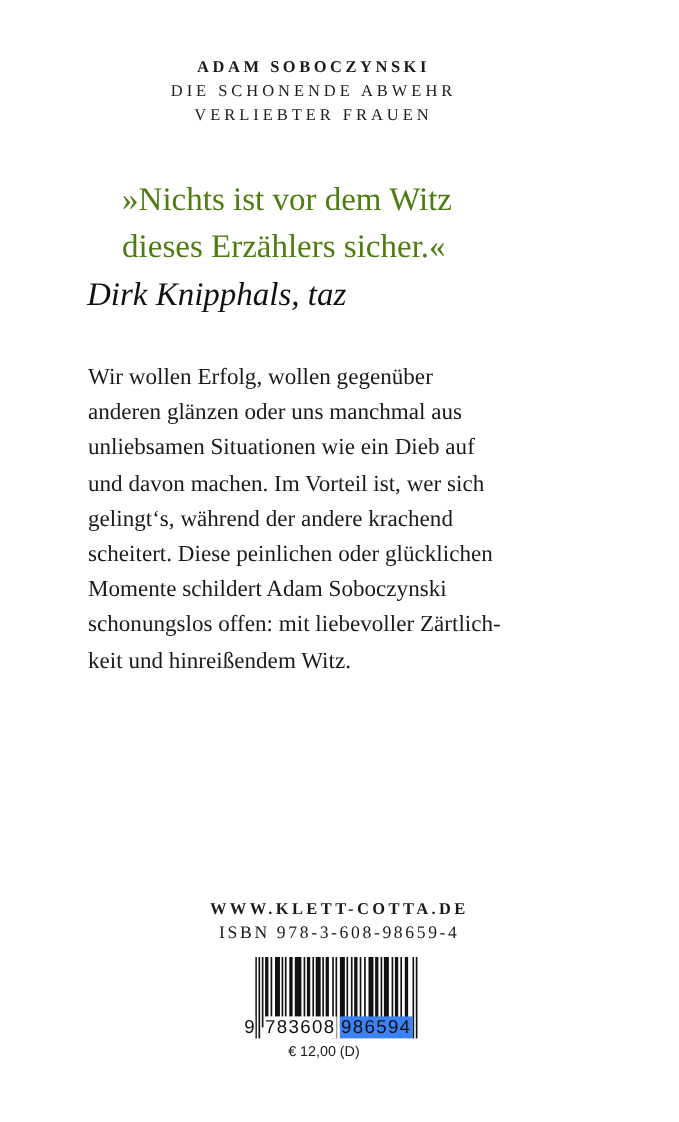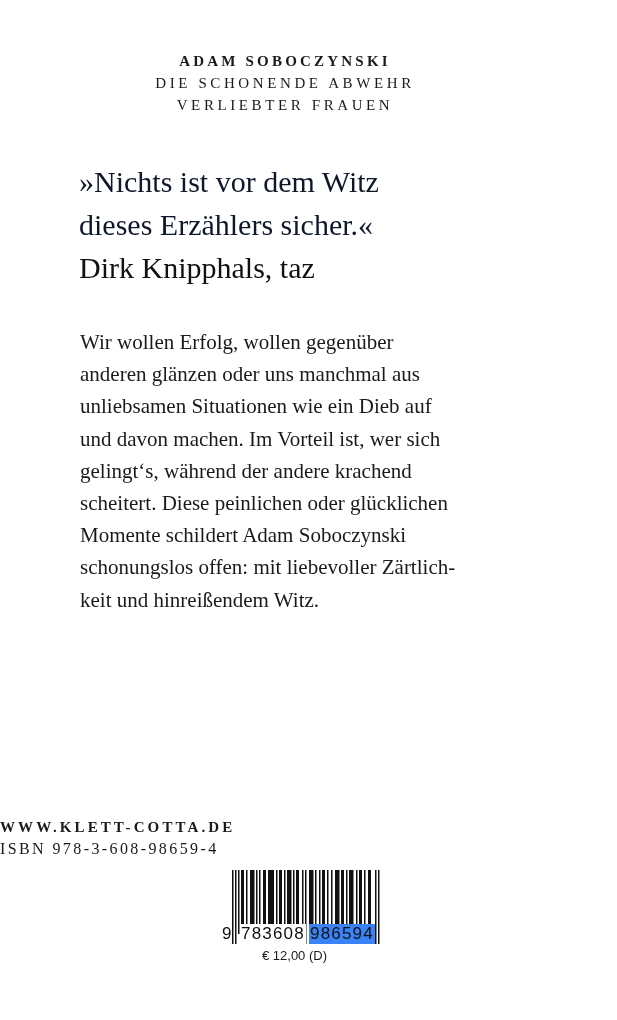--- a/index.html
+++ b/index.html
@@ -41,24 +41,26 @@
       position: absolute;
       top: 160px;
       left: 79px;
       width: 460px;
     }
     .quote-line {
       font-family: "Liberation Serif", serif;
       font-size: 30px;
       line-height: 43px;
       white-space: nowrap;
-      color: #0f172a;
+      color: #4d7c0f;
+      margin-left: 32px;
     }
     .quote-source {
       font-family: "Liberation Serif", serif;
+      font-style: italic;
       font-size: 30px;
       line-height: 43px;
       color: #111111;
       white-space: nowrap;
     }
     .blurb {
       position: absolute;
       top: 326px;
       left: 80px;
       width: 470px;
@@ -68,20 +70,21 @@
       font-size: 21px;
       line-height: 32.2px;
       white-space: nowrap;
       color: #1a1a1a;
     }
     .footer {
       position: absolute;
       top: 816px;
       left: 0;
       width: 617px;
+      text-align: center;
     }
     .website {
       font-family: "Liberation Serif", serif;
       font-weight: bold;
       font-size: 15px;
       letter-spacing: 3.1px;
       line-height: 22px;
     }
     .isbn {
       font-family: "Liberation Serif", serif;

